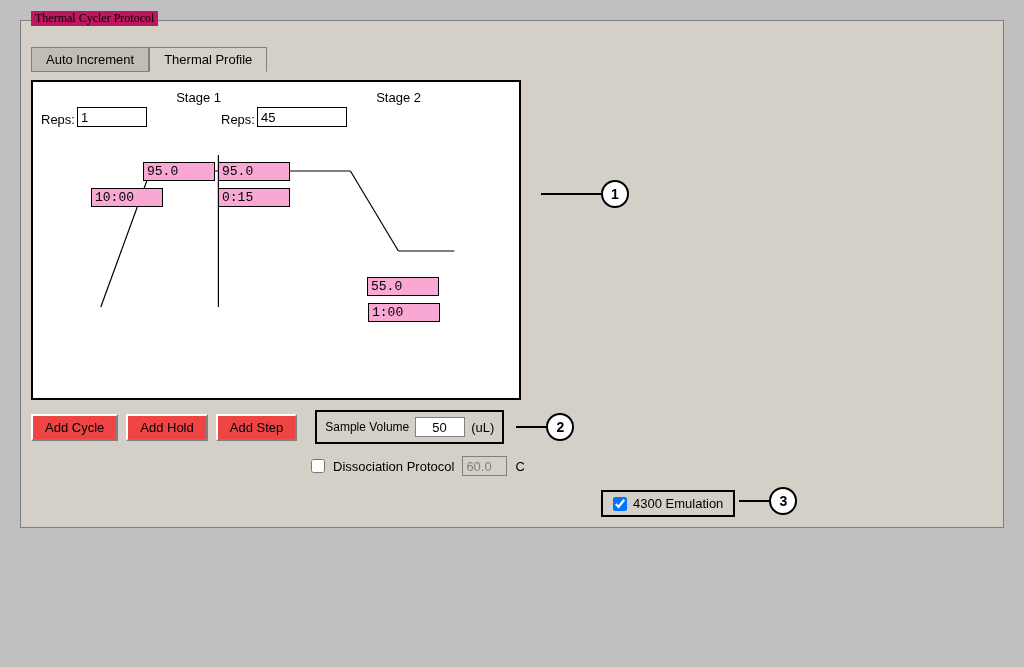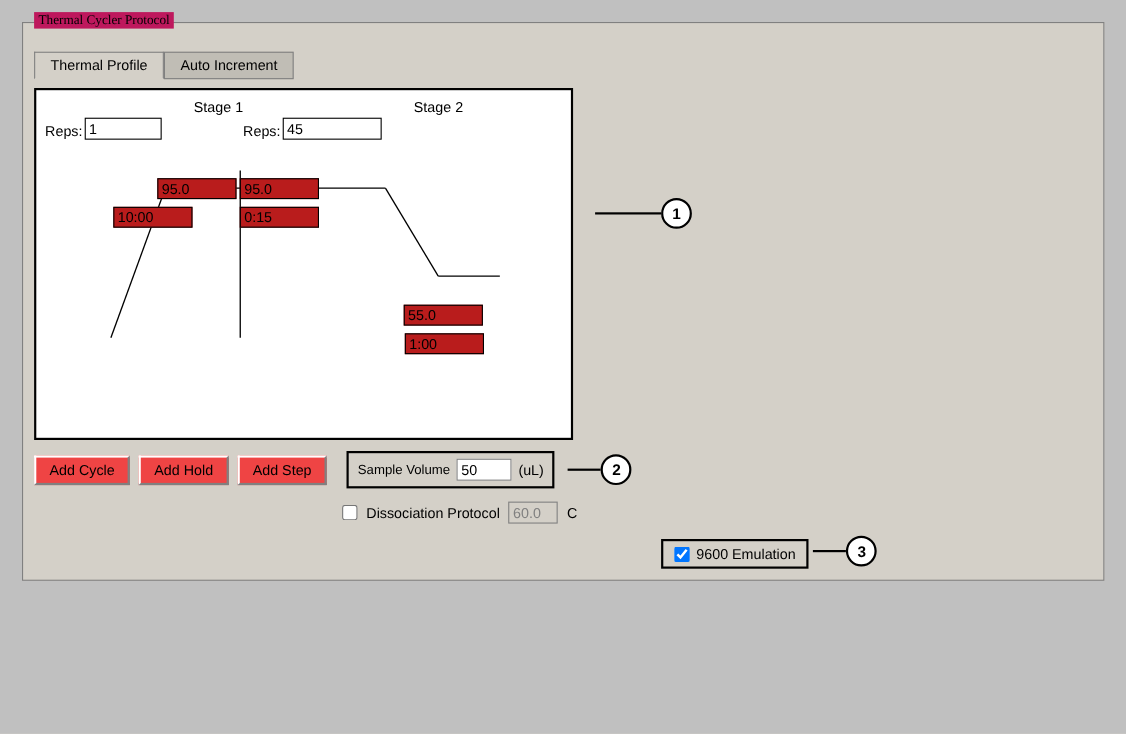--- a/index.html
+++ b/index.html
@@ -87,25 +87,26 @@
       border: 1px solid #000;
       background: white;
       width: 70px;
       height: 20px;
       padding: 1px 3px;
       font-size: 13px;
     }
 
     .step-box {
       border: 1px solid #000;
-      background: #b91c1c;
+      background: #f9a8d4;
       position: absolute;
       text-align: left;
       padding: 1px 3px;
       font-size: 13px;
+      font-family: Liberation Mono, monospace;
     }
 
     
     .buttons-row {
       display: flex;
       align-items: center;
       gap: 8px;
       margin-top: 8px;
     }
 
@@ -131,21 +132,21 @@
 
     .sample-volume-label {
       font-size: 12px;
     }
 
     .sample-volume-input {
       border: 1px solid #808080;
       background: white;
       width: 50px;
       height: 20px;
-      padding: 1px 3px;
+      padding: 1px 16px;
       font-size: 13px;
     }
 
     .unit-label {
       font-size: 13px;
     }
 
     .dissociation-input {
       border: 1px solid #808080;
       background: #d4d0c8;
@@ -176,25 +177,25 @@
       height: 100%;
     }
   </style>
 </head>
 <body>
 
 <div class="outer-panel" style="position:relative; padding-top: 18px;">
   <span class="panel-title">Thermal Cycler Protocol</span>
 
   <div class="tabs-row">
+    <div class="tab">
+      <span>Auto Increment</span>
+    </div>
     <div class="tab active">
       <span>Thermal Profile</span>
-    </div>
-    <div class="tab">
-      <span>Auto Increment</span>
     </div>
   </div>
 
   <div style="display:flex; gap: 20px; position:relative;">
 
     <div class="profile-area">
 
       <div style="display:flex; gap: 0; position: absolute; top: 8px; left: 8px; right: 8px;">
 
         <div style="width: 180px;">
@@ -224,21 +225,21 @@
 
         <line x1="330" y1="30" x2="390" y2="130" stroke="black" stroke-width="1.5"></line>
 
         <line x1="390" y1="130" x2="460" y2="130" stroke="black" stroke-width="1.5"></line>
       </svg>
 
       <div class="step-box" style="top:80px; left:110px; width:72px;">
         <span>95.0</span>
       </div>
 
-      <div class="step-box" style="top:106px; left:70px; width:72px;">
+      <div class="step-box" style="top:106px; left:58px; width:72px;">
         <span>10:00</span>
       </div>
 
       <div class="step-box" style="top:80px; left:185px; width:72px;">
         <span>95.0</span>
       </div>
 
       <div class="step-box" style="top:106px; left:185px; width:72px;">
         <span>0:15</span>
       </div>
@@ -283,21 +284,21 @@
   <div style="display: flex; align-items: center; gap: 8px; margin-top: 12px; padding-left: 280px;">
     <input type="checkbox" style="width: 14px; height: 14px;">
     <span>Dissociation Protocol</span>
     <input class="dissociation-input" type="text" value="60.0" disabled="" style="">
     <span>C</span>
   </div>
 
   <div style="display: flex; align-items: center; margin-top: 8px; padding-left: 280px;">
     <div class="emulation-box" style="position: relative;">
       <input type="checkbox" style="width: 14px; height: 14px;" checked="">
-      <span>9600 Emulation</span>
+      <span>4300 Emulation</span>
     </div>
 
     <div style="display: flex; align-items: center; margin-left: 4px;">
       <div style="width: 30px; height: 2px; background: #000;"></div>
       <div style="width: 28px; height: 28px; border: 2px solid #000; border-radius: 50%; display:flex; align-items:center; justify-content:center; font-weight:bold; font-size:14px; background:white;">3</div>
     </div>
   </div>
 
 </div>
 

